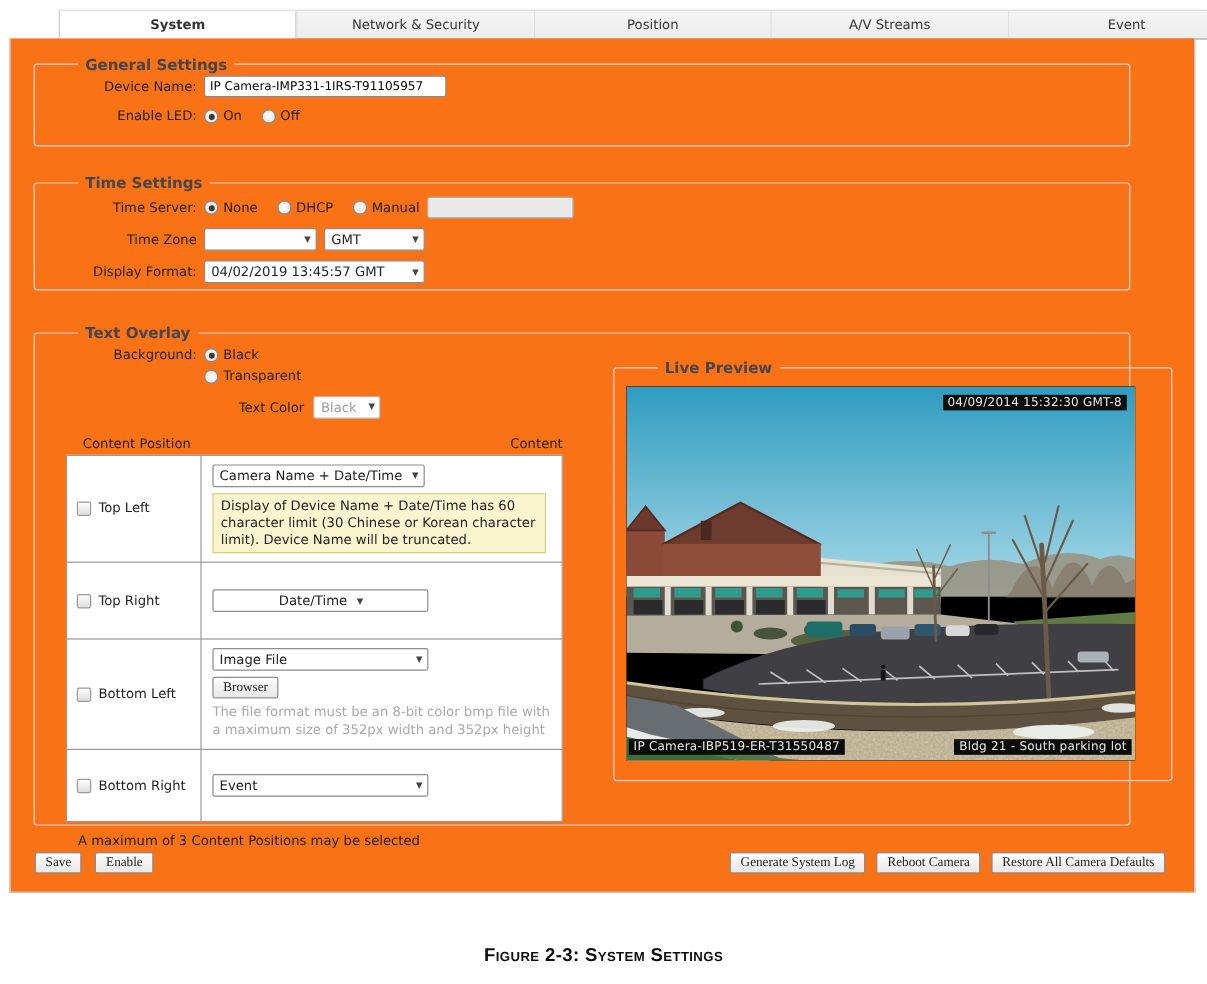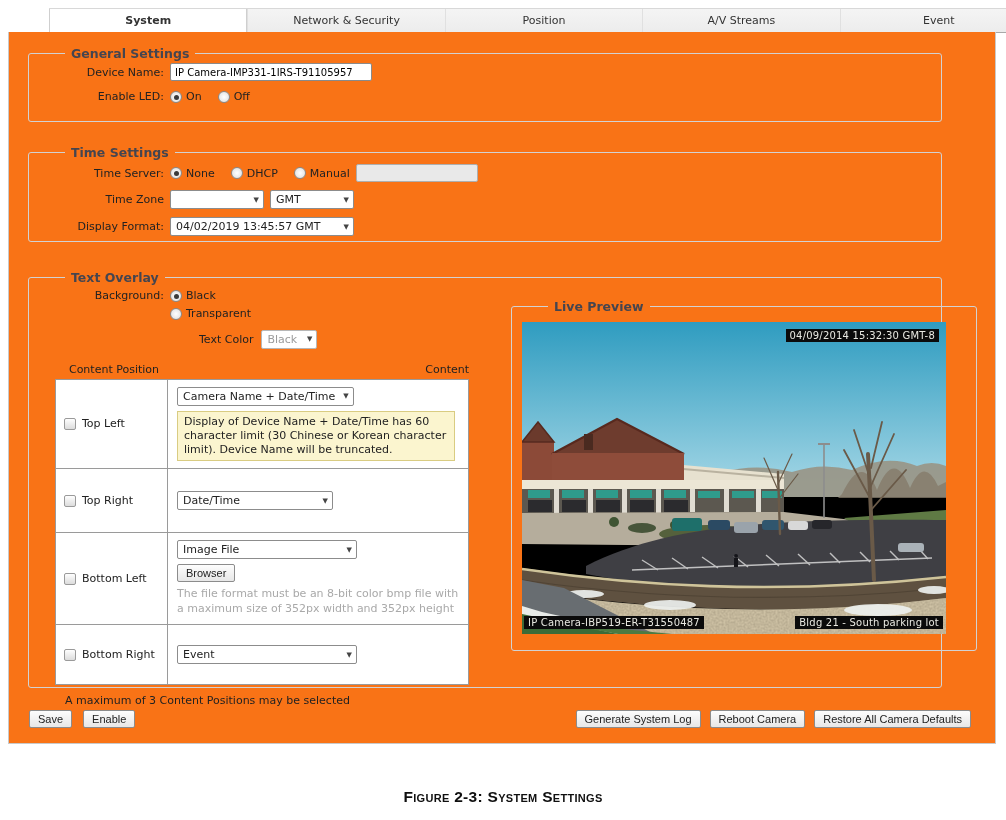--- a/index.html
+++ b/index.html
@@ -70,21 +70,21 @@
   .select {
     display:inline-flex; align-items:center; justify-content:space-between;
     border:1px solid #8c8c8c; border-radius:2px; background:#fff;
     height:19px; padding:0 4px 0 5px; font-size:11px; color:#222;
   }
   .select .arrow { font-size:7px; color:#444; margin-left:8px; flex:none; }
   .select.disabled { color:#9b9b9b; border-color:#b7b7b7; }
   .btn {
     display:inline-block; border:1px solid #8c8c8c; border-radius:2px;
     background:linear-gradient(#fdfdfd,#e7e7e7); padding:2px 8px;
-    font-family:Liberation Sans, sans-serif; font-size:11px; color:#222; cursor:default;
+    font-family:Liberation Serif, serif; font-size:11px; color:#222; cursor:default;
   }
 
   
   .bg-row1 { margin-top:4px; }
   .bg-row2 { margin-top:5px; margin-left:141px; }
   .bg-row3 { margin-top:7px; margin-left:170px; display:flex; align-items:center; }
   .bg-row3 .tc-label { margin-right:8px; }
   .tbl-headers { display:flex; width:414px; margin:14px 0 3px 26px;gap:47px; }
   .tbl-headers .h1 { width:118px; text-align:center; }
   .tbl-headers .h2 { flex:1; text-align:right; }
@@ -246,21 +246,21 @@
         </td>
       </tr>
       <tr>
         <td class="pos-cell row-tall">
           <span class="poswrap">
             <span class="checkbox"></span>
             <span>Top Right</span>
           </span>
         </td>
         <td class="content-cell row-tall">
-          <span class="select" style="width:156px;">
+          <span class="select" style="width:180px;justify-content:center;">
             <span>Date/Time</span>
             <span class="arrow">▼</span>
           </span>
         </td>
       </tr>
       <tr>
         <td class="pos-cell">
           <span class="poswrap">
             <span class="checkbox"></span>
             <span>Bottom Left</span>

